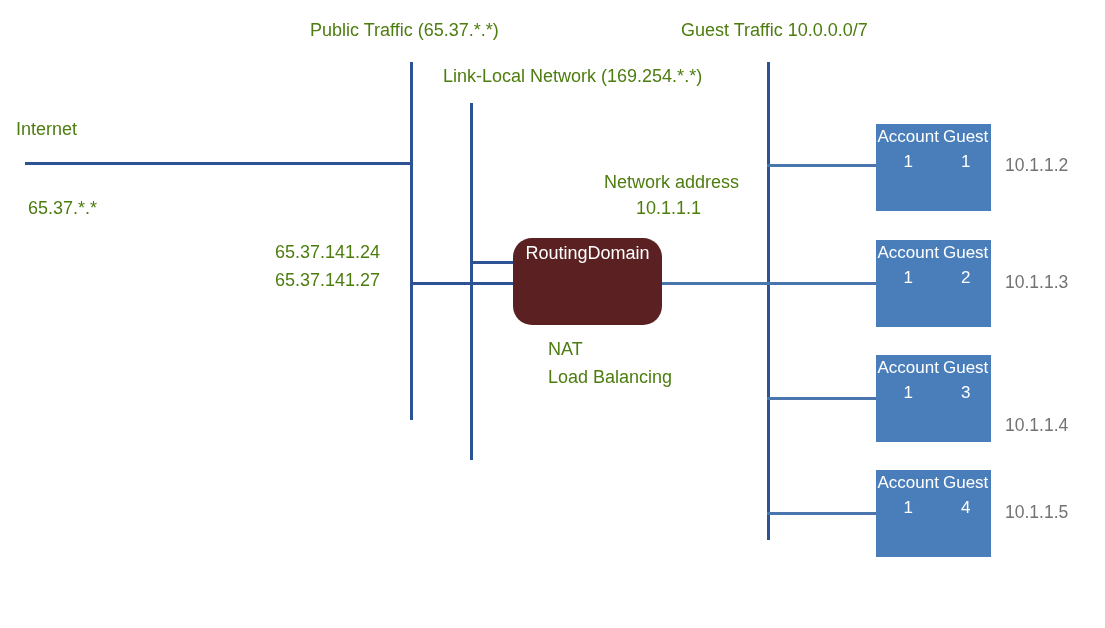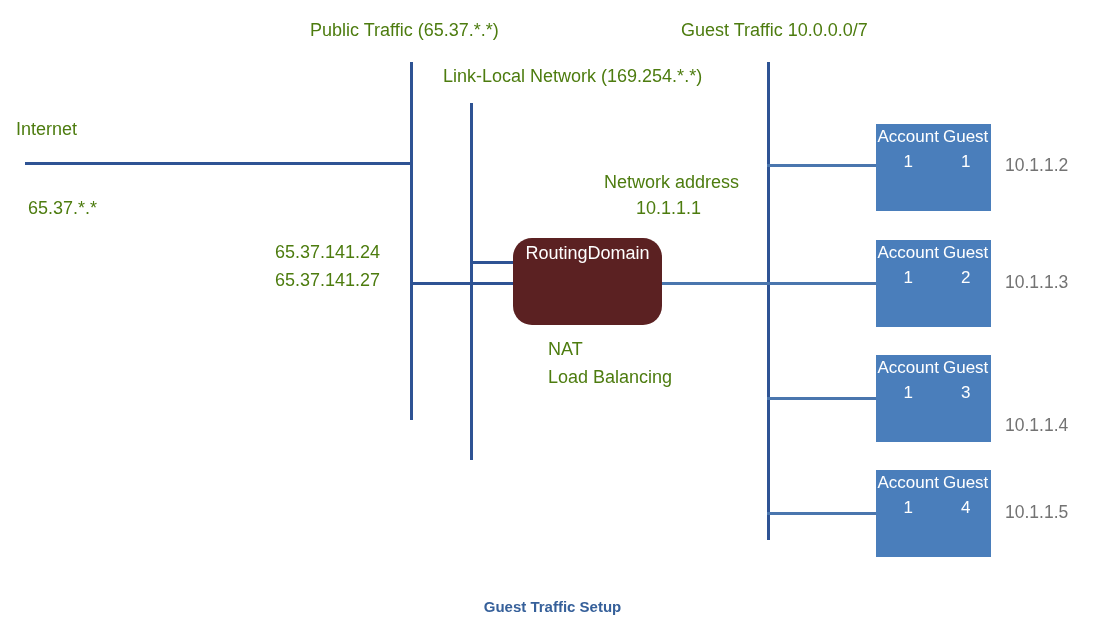--- a/index.html
+++ b/index.html
@@ -147,15 +147,14 @@
     <span>Guest 3</span>
   </div>
   <div class="ipnote" style="left:1005px; top:387px;margin-top:28px;">10.1.1.4</div>
 
   <div class="node guest" style="left:876px; top:470px; width:115px; height:87px;">
     <span>Account 1</span>
     <span>Guest 4</span>
   </div>
   <div class="ipnote" style="left:1005px; top:502px;">10.1.1.5</div>
 
-  <div class="caption" style="top:598px;">Guest Traffic Setup</div>
 
 </div>
 
 </body></html>

